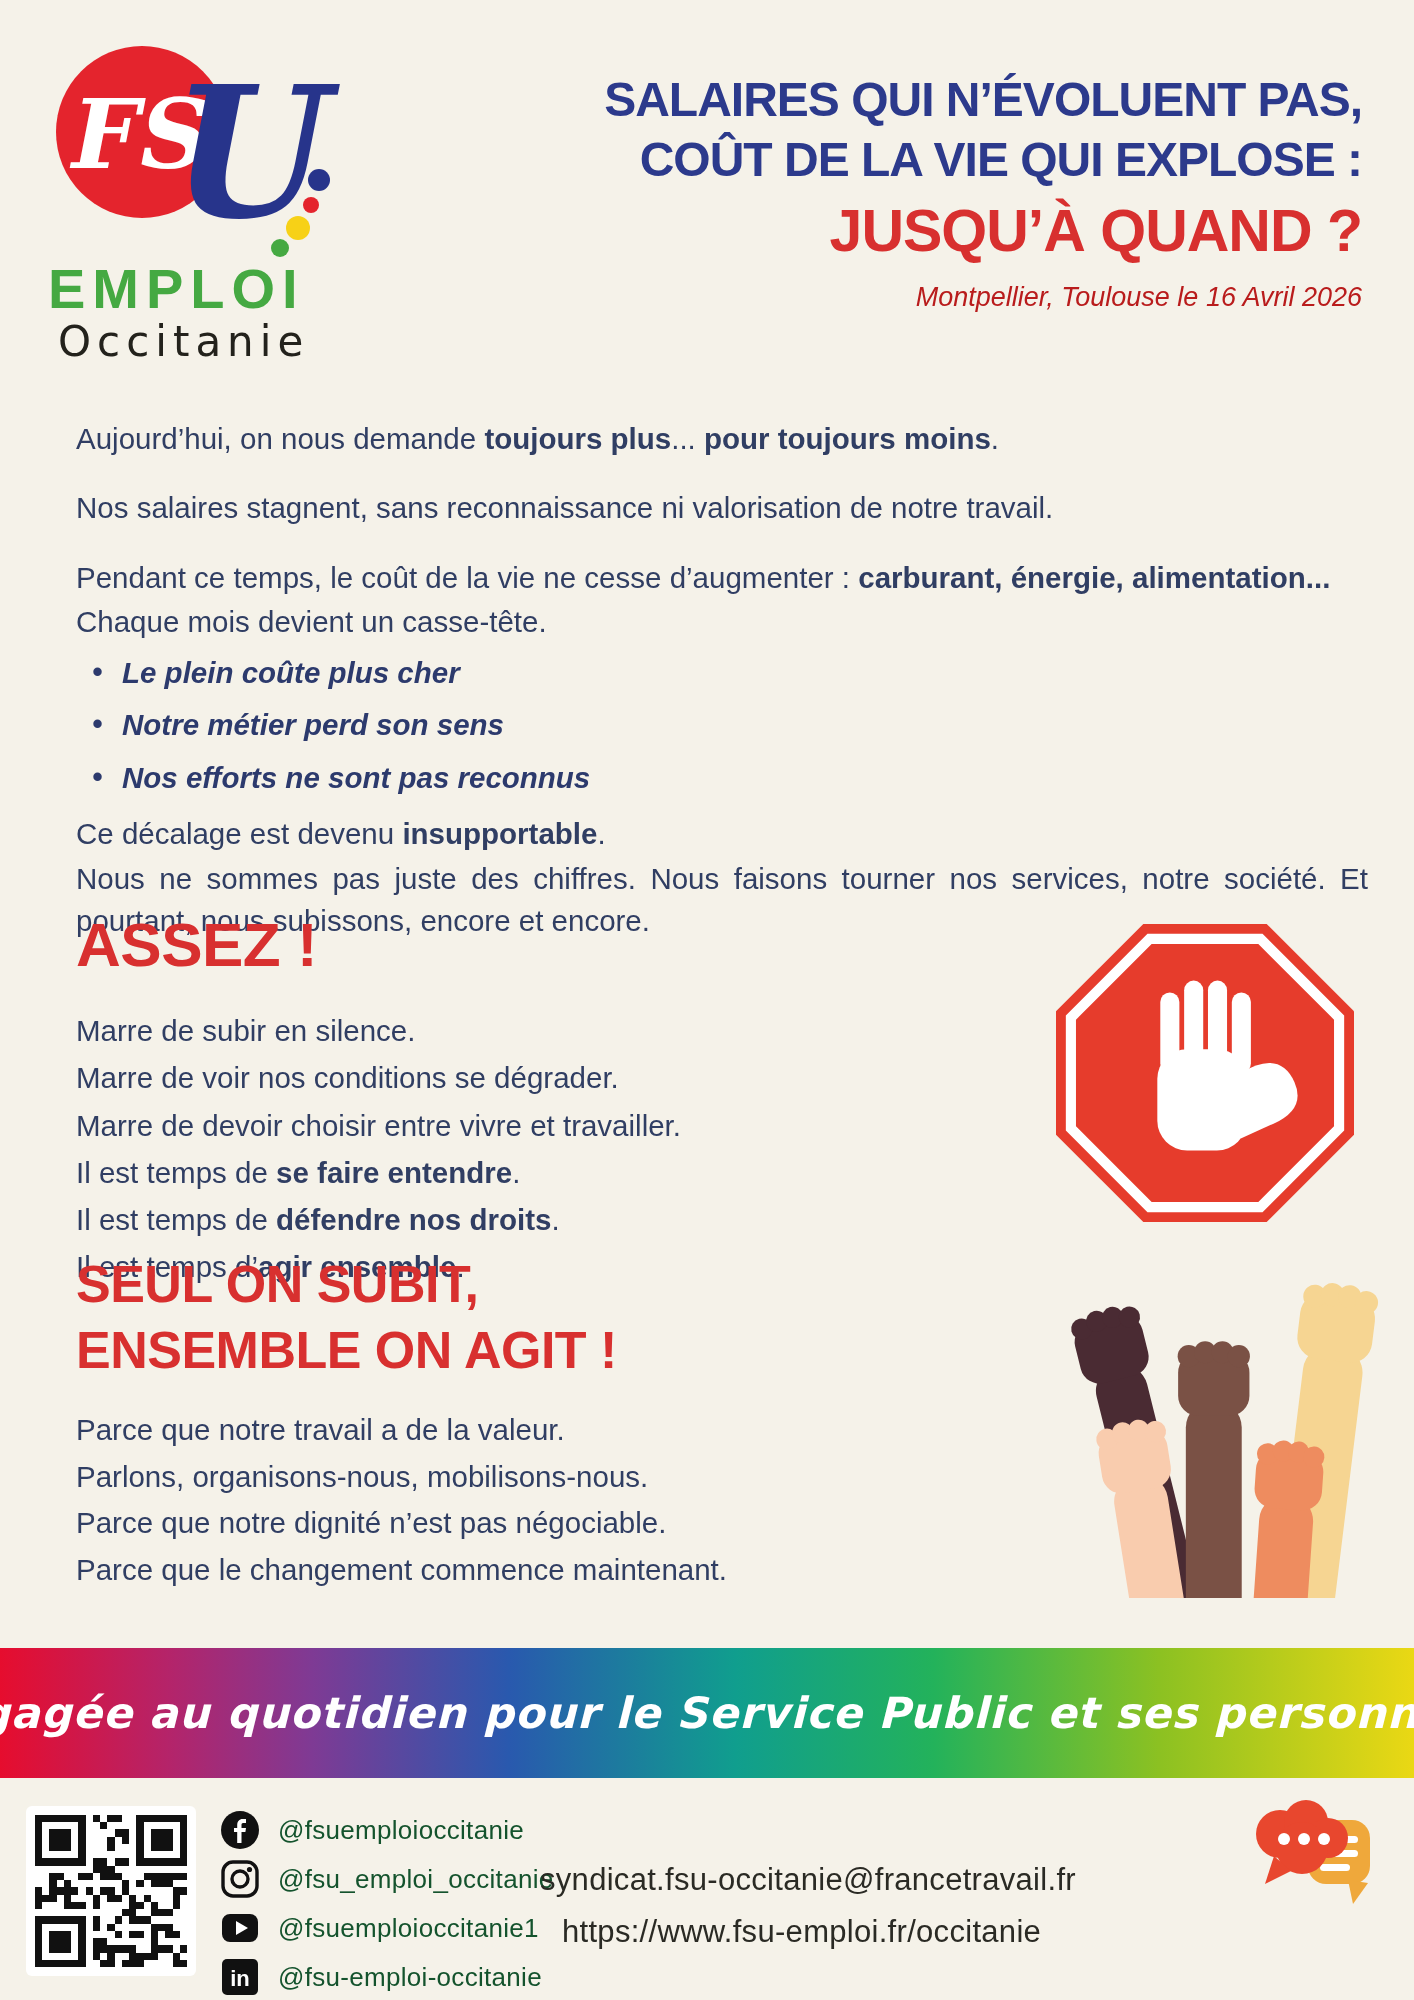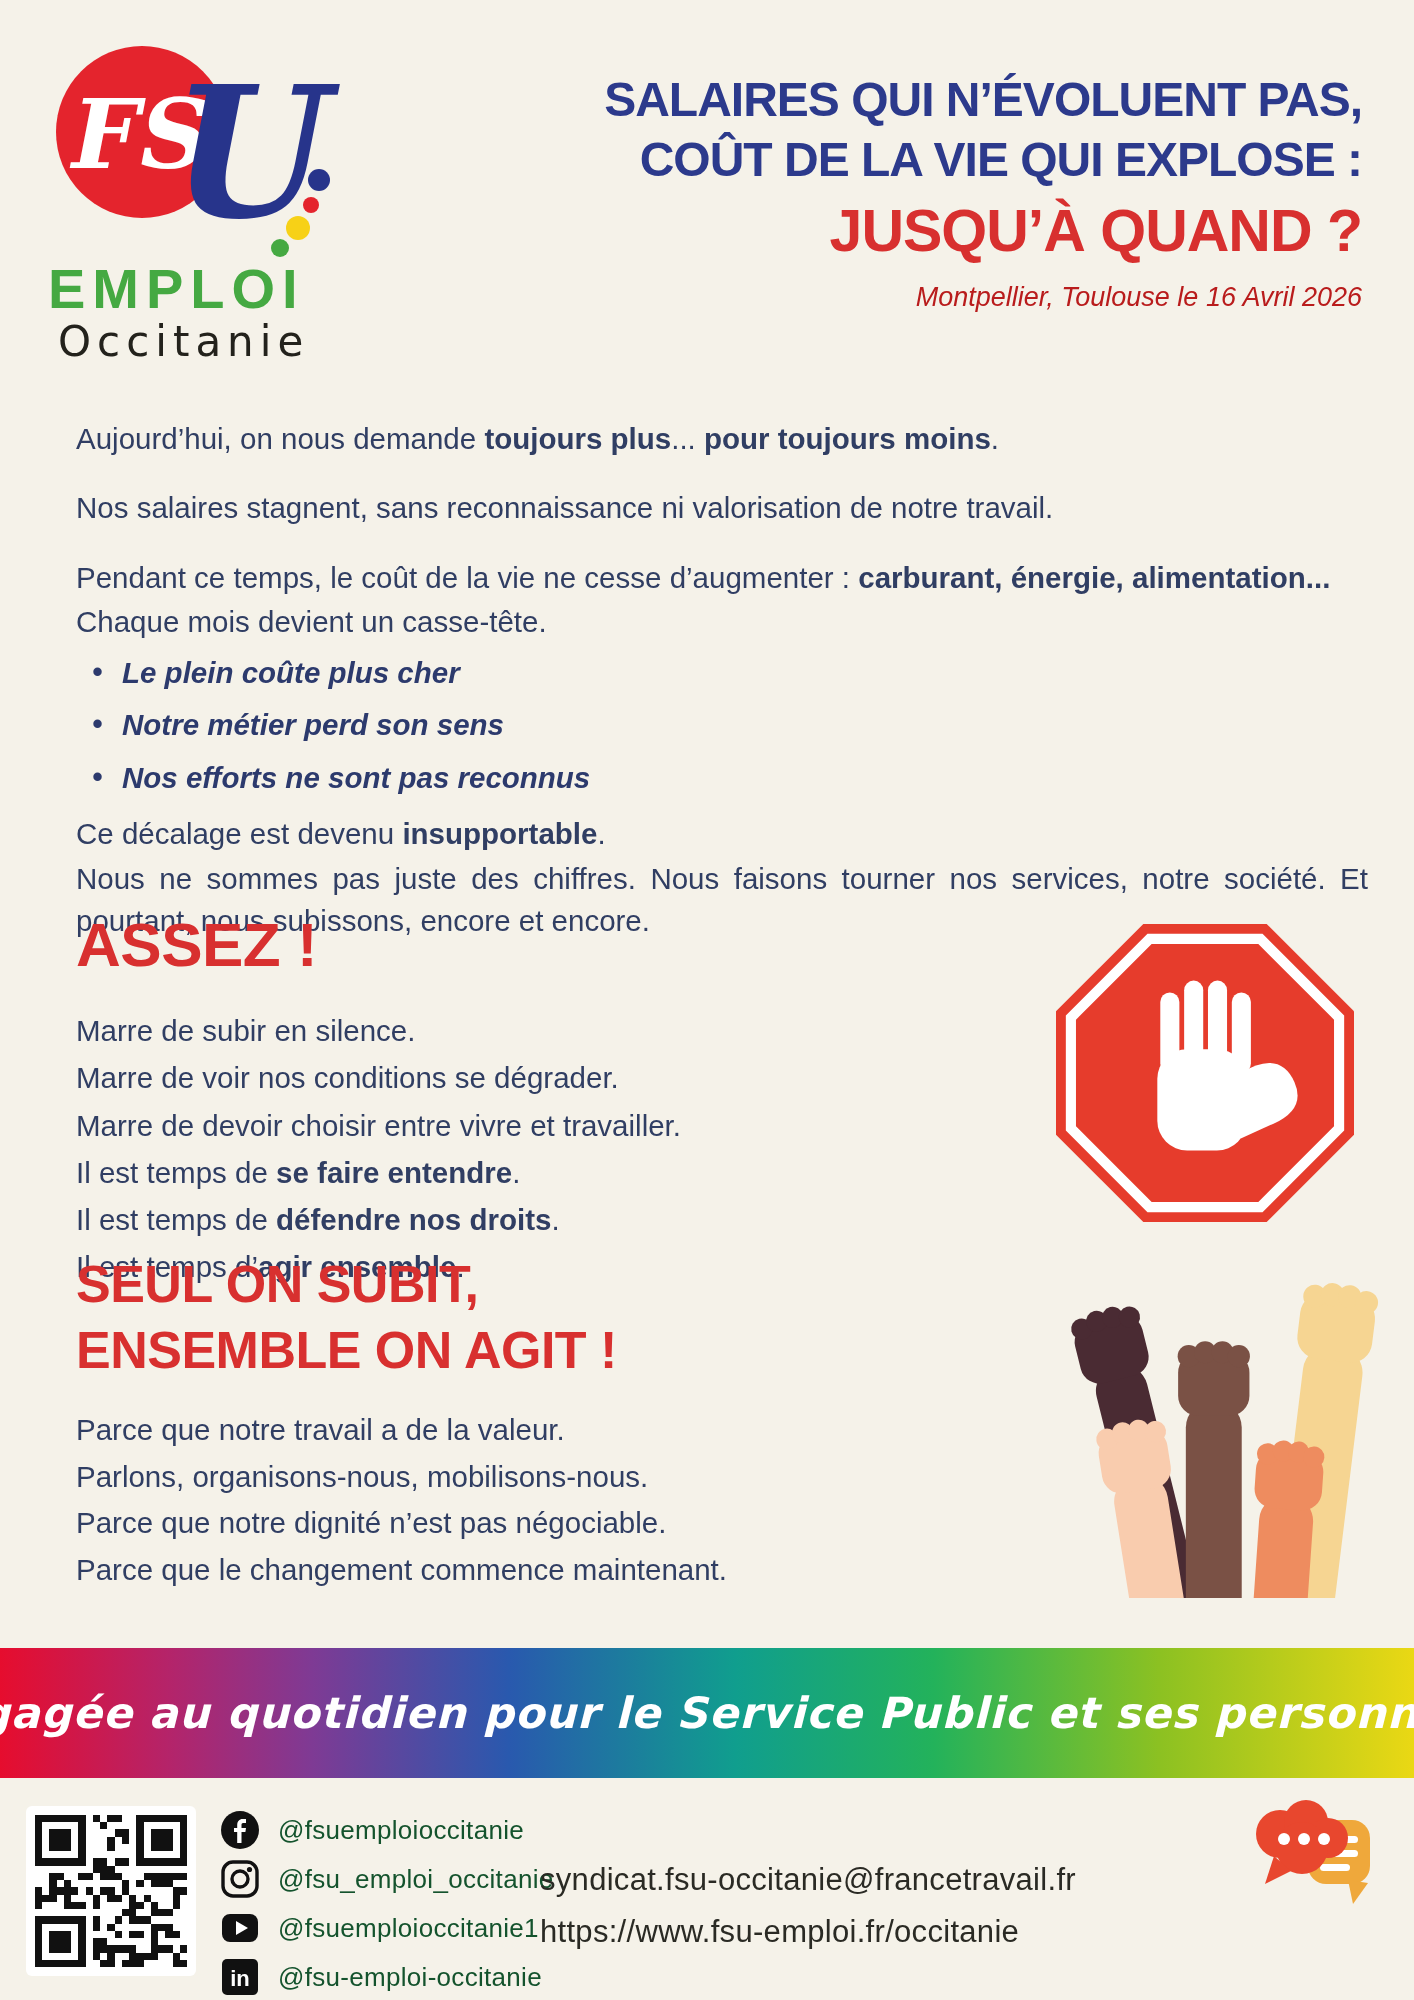--- a/index.html
+++ b/index.html
@@ -52,21 +52,21 @@
   }
   
   .qr-box{position:absolute;left:26px;top:1806px;width:170px;height:170px;background:#ffffff;border-radius:6px;display:flex;align-items:center;justify-content:center;}
   .qr-box svg{width:152px;height:152px;}
   .social{position:absolute;left:220px;top:1810px;}
   .social-row{display:flex;align-items:center;height:40px;margin-bottom:9px;}
   .social-icon{width:40px;height:40px;flex:0 0 40px;margin-right:18px;}
   .handle{font-size:26px;color:#14532d;letter-spacing:0.3px;}
   .contact{position:absolute;left:540px;top:1862px;color:#2a2a24;}
   .contact .email{font-size:31px;letter-spacing:0.3px;}
-  .contact .site{font-size:31px;margin-top:16px;letter-spacing:0.3px;}
+  .contact .site{font-size:31px;margin-top:16px;letter-spacing:0.3px;margin-left:22px;}
   .bubbles{position:absolute;right:30px;top:1790px;width:140px;height:125px;}
 </style>
 </head>
 <body>
 
 <div class="logo-block">
   <svg viewBox="0 0 330 340" width="330" height="340">
     <circle cx="112" cy="112" r="86" fill="#e4242d"></circle>
     <text x="42" y="148" font-family="DejaVu Serif, serif" font-style="italic" font-weight="bold" font-size="96" fill="#ffffff">FS</text>
     <text x="142" y="196" font-family="DejaVu Serif, serif" font-style="italic" font-weight="bold" font-size="182" fill="#27348b">U</text>

